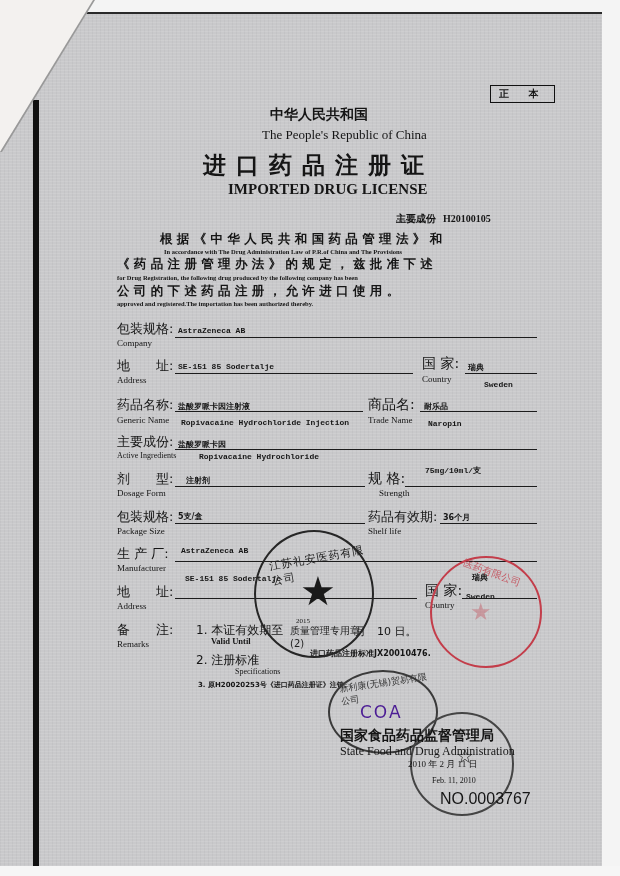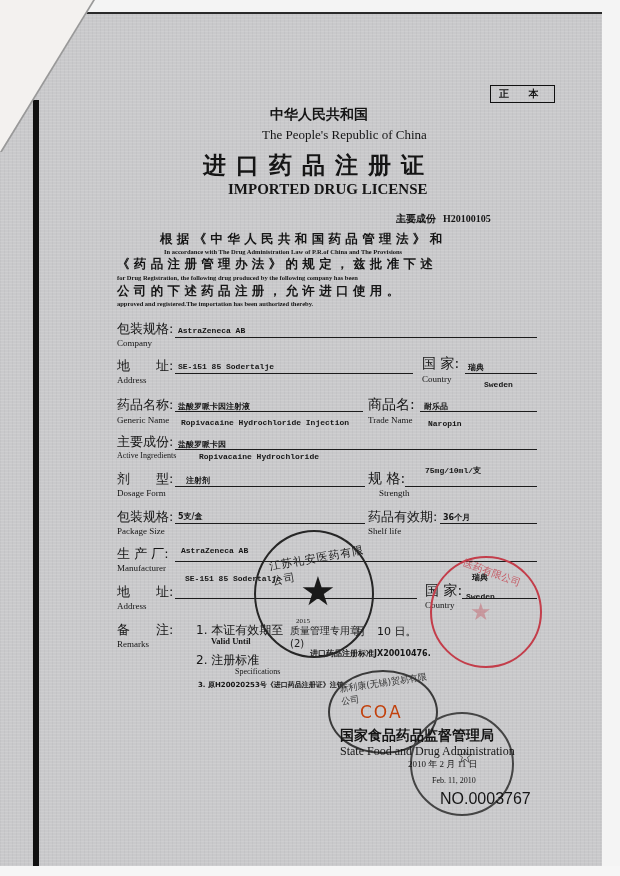--- a/index.html
+++ b/index.html
@@ -158,21 +158,21 @@
   <div class="stamp-text" style="left:34px; top:92px; font-size:10px; color:#222;">质量管理专用章 (2)</div>
 </div>
 
 <div class="stamp stamp-red" style="left:430px; top:556px; width:108px; height:108px;">
   <div class="stamp-text" style="left:30px; top:8px; font-size:10px; color:#c33d4a; transform:rotate(20deg); opacity:0.8;">医药有限公司</div>
   <div class="stamp-text" style="left:38px; top:40px; font-size:24px; color:#c33d4a; opacity:0.35;">★</div>
 </div>
 
 <div class="stamp" style="left:328px; top:670px; width:106px; height:80px; border-color:#3a3a3a;">
   <div class="stamp-text" style="left:10px; top:4px; font-size:9px; color:#333; transform:rotate(-8deg);">新利康(无锡)贸易有限公司</div>
-  <div class="stamp-text" style="left:30px; top:30px; font-size:17px; color:#c2410c; letter-spacing:2px;">COA</div>
+  <div class="stamp-text" style="left:30px; top:30px; font-size:17px; color:#4c1d95; letter-spacing:2px;">COA</div>
 </div>
 
 <div class="stamp" style="left:410px; top:712px; width:100px; height:100px; border-color:#444;">
   <div class="stamp-text" style="left:44px; top:30px; font-size:20px; color:#222;">☆</div>
 </div>
 
 <div class="abs cn-head" style="left:340px; top:727px; font-size:14px;">国家食品药品监督管理局</div>
 <div class="abs en-head" style="left:340px; top:744px; font-size:12px;">State Food and Drug Administration</div>
 <div class="abs en-head" style="left:408px; top:758px; font-size:9px;">2010 年  2 月  11 日</div>
 <div class="abs en-head" style="left:432px; top:776px; font-size:8px;">Feb. 11, 2010</div>

